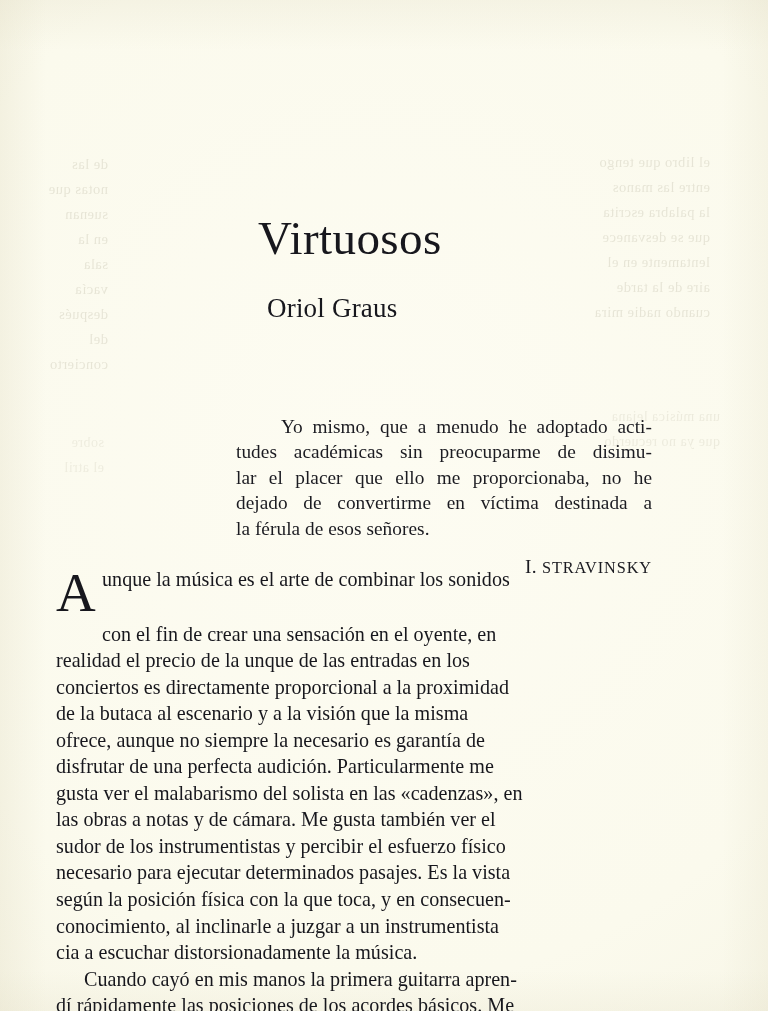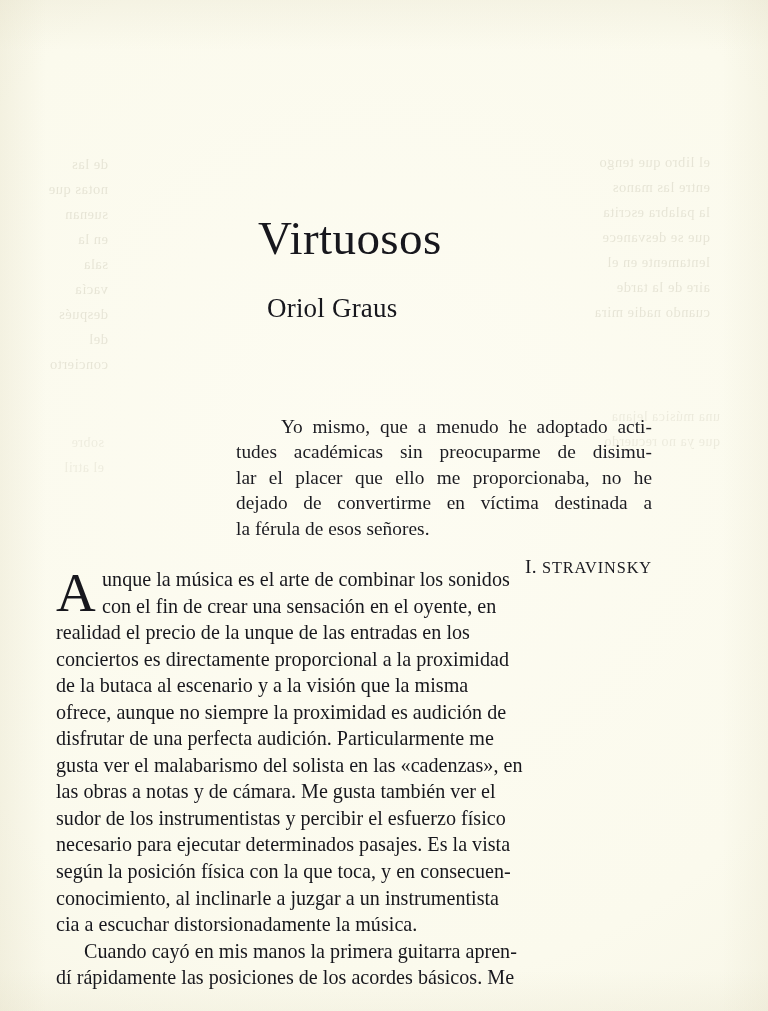--- a/index.html
+++ b/index.html
@@ -164,20 +164,21 @@
     height: 26.55px;
   }
   .body-line.indent {
     padding-left: 28px;
   }
   .body-line.dc1 {
     padding-left: 46px;
   }
   .body-line.dc2 {
     padding-left: 46px;
+    margin-top: 28px;
   }
 
   .dropcap {
     position: absolute;
     left: 0px;
     top: 2px;
     font-size: 55px;
     line-height: 50px;
     color: #17171d;
     font-family: "Liberation Serif", "DejaVu Serif", serif;
@@ -225,21 +226,21 @@
   </blockquote>
 
   <div class="body">
     <span class="dropcap">A</span>
 
     <div class="body-line dc1" style="white-space: pre;">unque la música es el arte de combinar los sonidos</div>
     <div class="body-line dc2" style="white-space: pre;">con el fin de crear una sensación en el oyente, en</div>
     <div class="body-line" style="white-space: pre;">realidad el precio de la unque de las entradas en los</div>
     <div class="body-line" style="white-space: pre;">conciertos es directamente proporcional a la proximidad</div>
     <div class="body-line" style="white-space: pre;">de la butaca al escenario y a la visión que la misma</div>
-    <div class="body-line" style="white-space: pre;">ofrece, aunque no siempre la proximidad es audición de</div>
+    <div class="body-line" style="white-space: pre;">ofrece, aunque no siempre la necesario es garantía de</div>
     <div class="body-line" style="white-space: pre;">disfrutar de una perfecta audición. Particularmente me</div>
     <div class="body-line" style="white-space: pre;">gusta ver el malabarismo del solista en las «cadenzas», en</div>
     <div class="body-line" style="white-space: pre;">las obras a notas y de cámara. Me gusta también ver el</div>
     <div class="body-line" style="white-space: pre;">sudor de los instrumentistas y percibir el esfuerzo físico</div>
     <div class="body-line" style="white-space: pre;">necesario para ejecutar determinados pasajes. Es la vista</div>
     <div class="body-line" style="white-space: pre;">según la posición física con la que toca, y en consecuen-</div>
     <div class="body-line" style="white-space: pre;">conocimiento, al inclinarle a juzgar a un instrumentista</div>
     <div class="body-line">cia a escuchar distorsionadamente la música.</div>
 
     <div class="body-line indent" style="white-space: pre;">Cuando cayó en mis manos la primera guitarra apren-</div>

